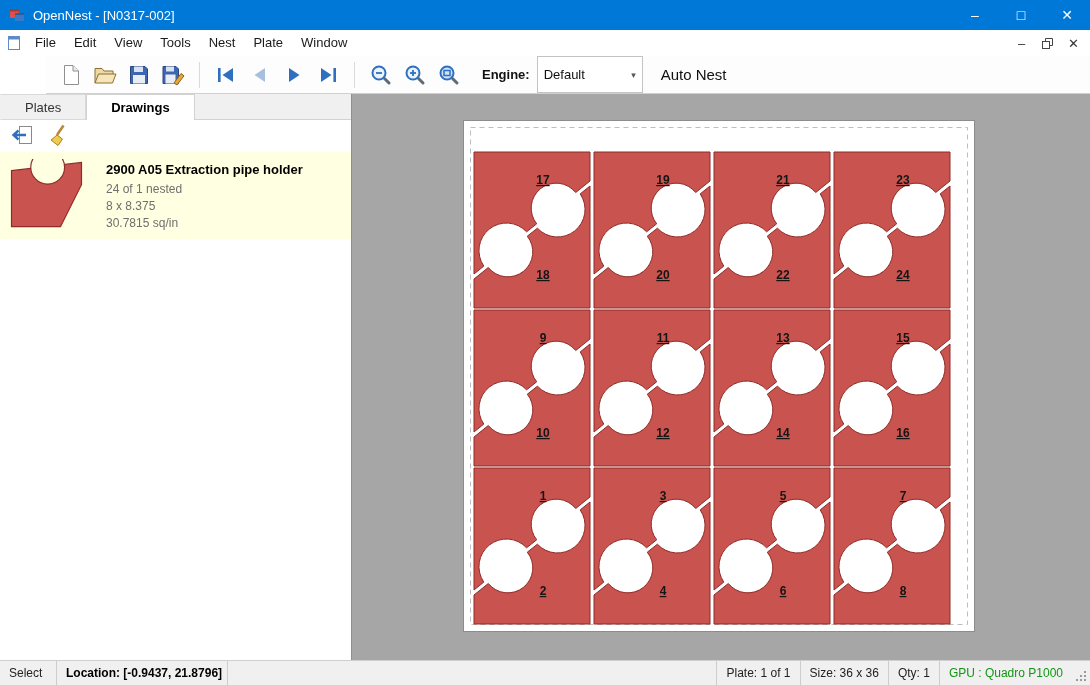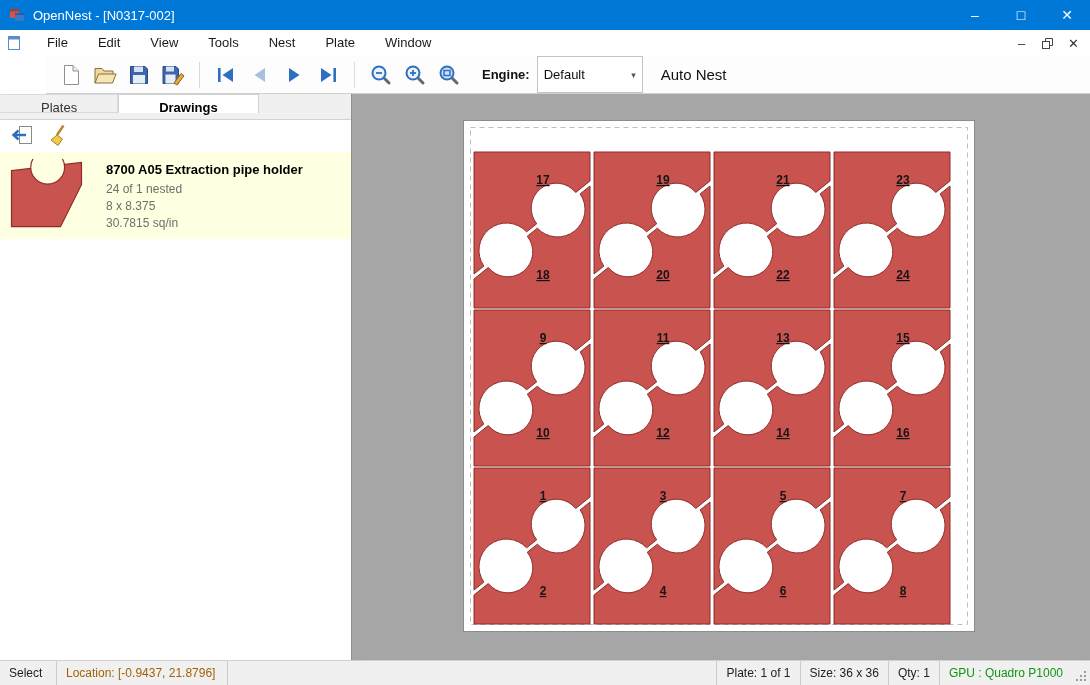--- a/index.html
+++ b/index.html
@@ -8,58 +8,58 @@
     font-family:"Liberation Sans","DejaVu Sans",sans-serif;
     display:flex;flex-direction:column;background:#fff;
   }
   
   .titlebar{height:30px;background:#0078D7;color:#fff;display:flex;align-items:center;flex:0 0 auto;}
   .tb-icon{margin:0 8px 0 9px;display:flex;}
   .tb-title{font-size:13px;}
   .tb-btns{margin-left:auto;display:flex;height:100%;}
   .tb-btn{width:46px;height:100%;display:flex;align-items:center;justify-content:center;font-size:14px;}
   
-  .menubar{height:26px;background:#fff;display:flex;align-items:center;flex:0 0 auto;gap:12px;}
+  .menubar{height:26px;background:#fff;display:flex;align-items:center;flex:0 0 auto;}
   .mb-icon{margin:0 4px 0 6px;display:flex;}
   .menu-item{padding:0 9px;font-size:13px;color:#1a1a1a;line-height:26px;}
   .mdi-btns{margin-left:auto;display:flex;align-items:center;padding-right:5px;gap:3px;}
   .mdi-btn{width:23px;height:20px;display:flex;align-items:center;justify-content:center;font-size:13px;color:#333;}
   
   .toolbar{height:38px;background:#fdfdfd;border-bottom:1px solid #d0d0d0;display:flex;align-items:center;padding-left:8px;flex:0 0 auto;box-sizing:border-box;margin-left:46px;}
   .tool-btn{width:34px;height:30px;display:flex;align-items:center;justify-content:center;}
   .tool-sep{width:1px;height:26px;background:#dadada;margin:0 9px;}
   .engine-label{font-weight:bold;font-size:13px;margin:0 7px 0 16px;color:#111;}
   .engine-combo{width:106px;height:37px;background:#fff;border:1px solid #c3c3c3;display:flex;align-items:center;padding:0 6px;font-size:13px;color:#111;box-sizing:border-box;}
   .combo-arrow{margin-left:auto;font-size:9px;color:#555;}
   .autonest{font-size:15px;margin-left:18px;color:#111;}
   
   .main{display:flex;height:566px;background:#a6a6a6;flex:0 0 auto;}
   .sidebar{width:352px;background:#fff;border-right:1px solid #8f8f8f;display:flex;flex-direction:column;box-sizing:border-box;flex:0 0 auto;}
   .tabstrip{height:26px;background:#f0f0f0;display:flex;position:relative;flex:0 0 auto;}
   .tabstrip::after{content:"";position:absolute;left:0;right:0;bottom:0;height:1px;background:#d2d2d2;}
-  .tab{position:relative;z-index:1;height:19px;line-height:25px;padding:0 40px;font-size:13px;color:#333;background:#f0f0f0;border:1px solid #d9d9d9;border-left:none;box-sizing:border-box;}
+  .tab{position:relative;z-index:1;height:26px;line-height:25px;padding:0 24px;font-size:13px;color:#333;background:#f0f0f0;border:1px solid #d9d9d9;border-left:none;box-sizing:border-box;}
   .tab:first-child{border-left:1px solid #d9d9d9;border-left-color:transparent;}
   .tab.active{background:#fff;border:1px solid #d2d2d2;border-bottom:none;color:#000;font-weight:bold;}
   .side-toolbar{height:32px;display:flex;align-items:center;gap:12px;padding-left:9px;background:#fff;flex:0 0 auto;}
   .side-btn{width:26px;height:26px;display:flex;align-items:center;justify-content:center;}
   .drawing-item{background:#FFFFE1;display:flex;padding:7px 8px;gap:14px;flex:0 0 auto;}
   .d-text{padding-top:3px;}
   .d-title{font-size:13px;font-weight:bold;color:#000;margin:0 0 4px 0;}
   .d-meta{font-size:12px;color:#6f6f6f;line-height:17px;}
   .sidebar-rest{flex:1;background:#fff;}
   .canvas{flex:1;position:relative;background:#a6a6a6;border-radius:16px;}
   .plate{position:absolute;left:111px;top:26px;}
   .part{fill:var(--part-fill,#C9534F);stroke:var(--part-stroke,#8E2B28);stroke-width:1;}
   .partnum{font-family:"Liberation Sans","DejaVu Sans",sans-serif;font-size:12px;font-weight:bold;fill:#151515;}
   
   .statusbar{height:25px;background:#f0f0f0;border-top:1px solid #cfcfcf;display:flex;align-items:center;font-size:12px;color:#222;flex:0 0 auto;box-sizing:border-box;}
   .sb-cell{padding:0 9px;height:100%;display:flex;align-items:center;white-space:nowrap;}
   .sb-sep{width:1px;height:100%;background:#cdcdcd;flex:0 0 auto;}
   .sb-mode{width:38px;}
-  .sb-location{width:152px;color:#a16207;}
+  .sb-location{width:152px;color:#000000;font-weight:bold;}
   .sb-spacer{flex:1;height:100%;}
   .sb-grip{width:18px;height:100%;display:flex;align-items:flex-end;justify-content:flex-end;padding:0 2px 2px 0;box-sizing:border-box;}
 </style>
 </head>
 <body>
 
 <div class="app">
 
   <div class="titlebar">
     <span class="tb-icon">
@@ -205,21 +205,21 @@
               <path d="M9 11 L14.5 15 L10 21.5 L3 16 Z" fill="#EFCB52" stroke="#A8861E"></path>
             </svg>
         </div>
       </div>
       <div class="drawing-item">
         <svg width="84" height="70" viewBox="0 0 70 60">
           <path d="M2 10 L62 3 L62 22 L44 58 L2 58 Z" style="fill:var(--part-fill,#C9534F);stroke:var(--part-stroke,#8E2B28)"></path>
           <circle cx="33" cy="7" r="14.5" fill="#FFFFE1" style="stroke:var(--part-stroke,#8E2B28)"></circle>
         </svg>
         <div class="d-text">
-          <div class="d-title">8700 A05 Extraction pipe holder</div>
+          <div class="d-title">2900 A05 Extraction pipe holder</div>
           <div class="d-meta">24 of 1 nested</div>
           <div class="d-meta">8 x 8.375</div>
           <div class="d-meta">30.7815 sq/in</div>
         </div>
       </div>
       <div class="sidebar-rest"></div>
     </div>
 
     <div class="canvas">
       <svg class="plate" id="plate-svg" width="512" height="512" viewBox="0 0 512 512">

